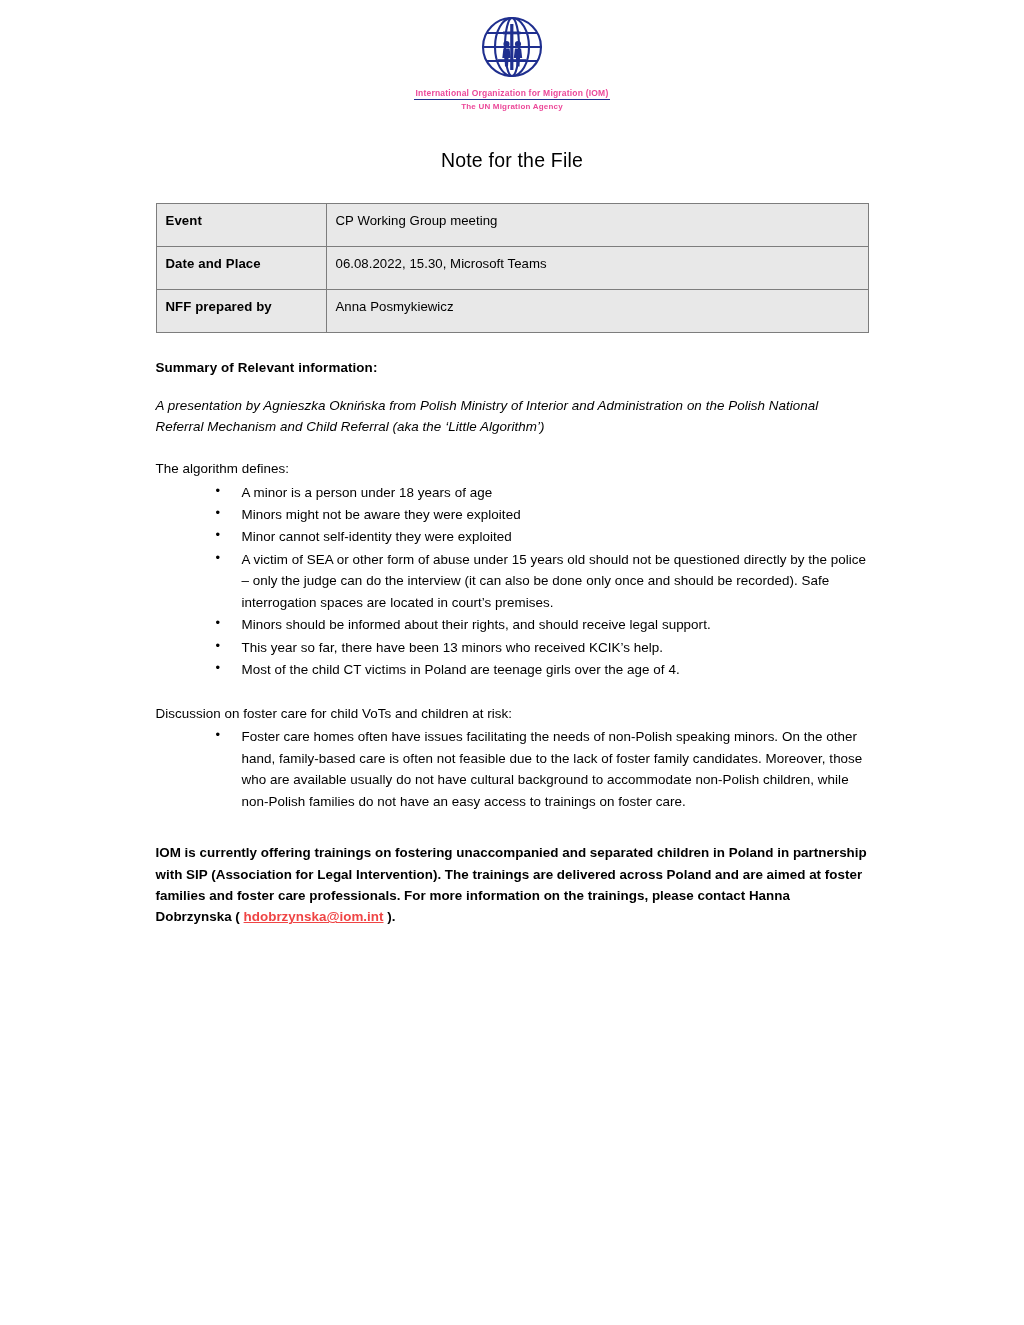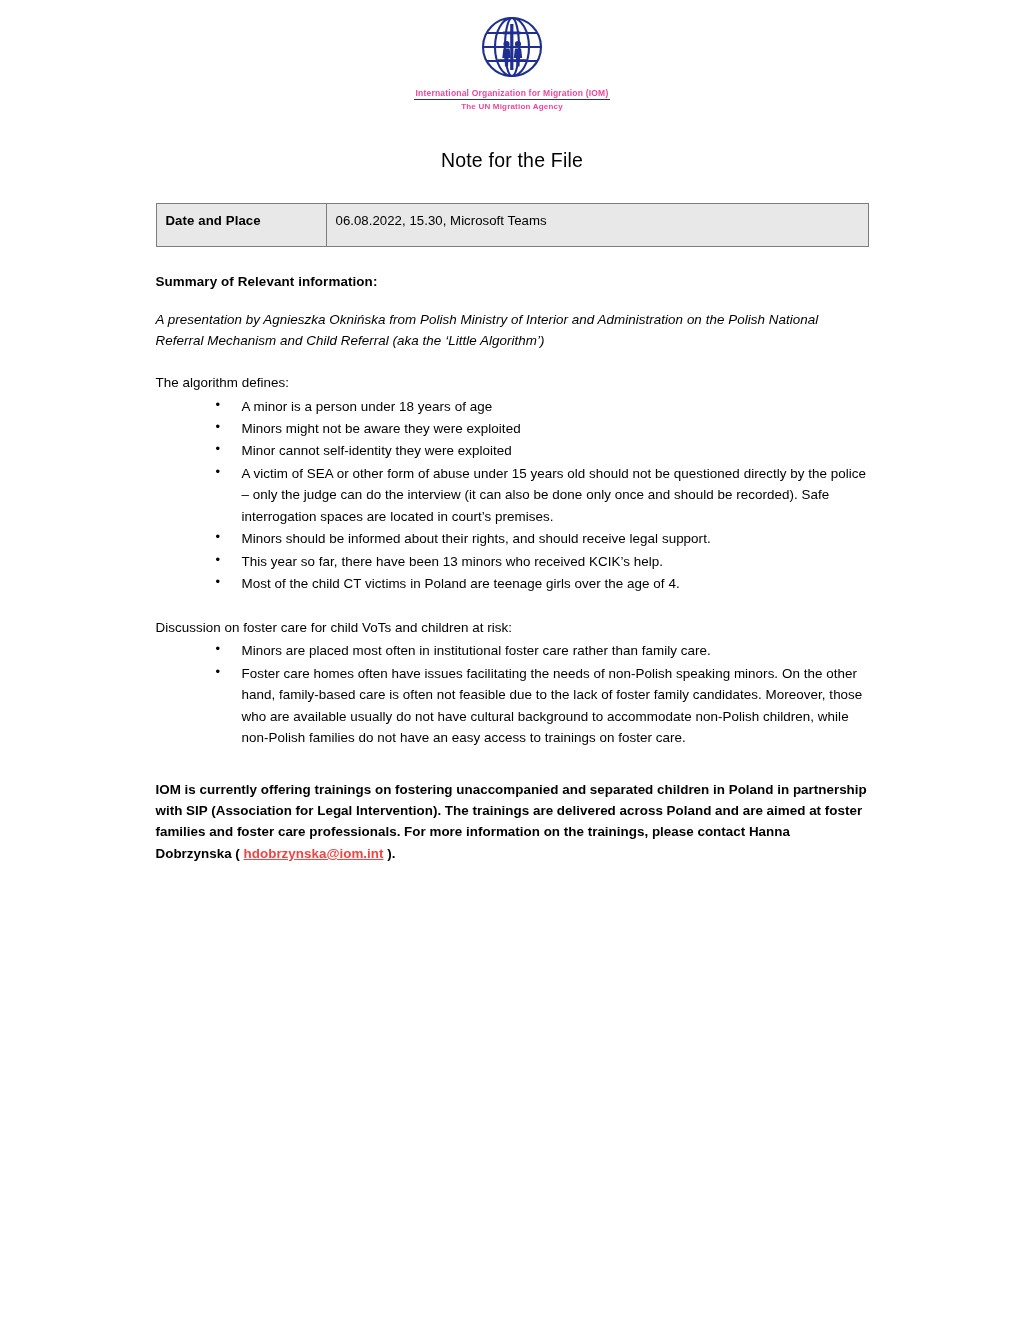--- a/index.html
+++ b/index.html
@@ -194,22 +194,30 @@
     </div>
   </div>
 
   <div class="doc-title">Note for the File</div>
 
   <div class="body-area">
 
     <table class="meta-table">
       <tbody>
           <tr>
+            <td class="label">Event</td>
+            <td class="value">CP Working Group meeting</td>
+          </tr>
+          <tr>
             <td class="label">Date and Place</td>
             <td class="value">06.08.2022, 15.30, Microsoft Teams</td>
+          </tr>
+          <tr>
+            <td class="label">NFF prepared by</td>
+            <td class="value">Anna Posmykiewicz</td>
           </tr>
         </tbody>
     </table>
 
     <div class="section-heading">Summary of Relevant information:</div>
 
     <div class="italic-para">A presentation by Agnieszka Oknińska from Polish Ministry of Interior and Administration on the Polish National Referral Mechanism and Child Referral (aka the ‘Little Algorithm’)</div>
 
     <div class="lead-para">The algorithm defines:</div>
 
@@ -219,21 +227,20 @@
         <li>Minor cannot self-identity they were exploited</li>
         <li>A victim of SEA or other form of abuse under 15 years old should not be questioned directly by the police – only the judge can do the interview (it can also be done only once and should be recorded). Safe interrogation spaces are located in court’s premises.</li>
         <li>Minors should be informed about their rights, and should receive legal support.</li>
         <li>This year so far, there have been 13 minors who received KCIK’s help.</li>
         <li>Most of the child CT victims in Poland are teenage girls over the age of 4.</li>
       </ul>
 
     <div class="lead-para tight">Discussion on foster care for child VoTs and children at risk:</div>
 
     <ul class="bullets">
-        <li>Minors are placed most often in institutional foster care rather than family care.</li>
         <li>Foster care homes often have issues facilitating the needs of non-Polish speaking minors. On the other hand, family-based care is often not feasible due to the lack of foster family candidates. Moreover, those who are available usually do not have cultural background to accommodate non-Polish children, while non-Polish families do not have an easy access to trainings on foster care.</li>
       </ul>
 
     <p class="closing-para">
       <span>IOM is currently offering trainings on fostering unaccompanied and separated children in Poland in partnership with SIP (Association for Legal Intervention). The trainings are delivered across Poland and are aimed at foster families and foster care professionals. For more information on the trainings, please contact Hanna Dobrzynska ( </span><a class="email-link" href="#">hdobrzynska@iom.int</a><span> ).</span>
     </p>
 
   </div>
 </div>
 

